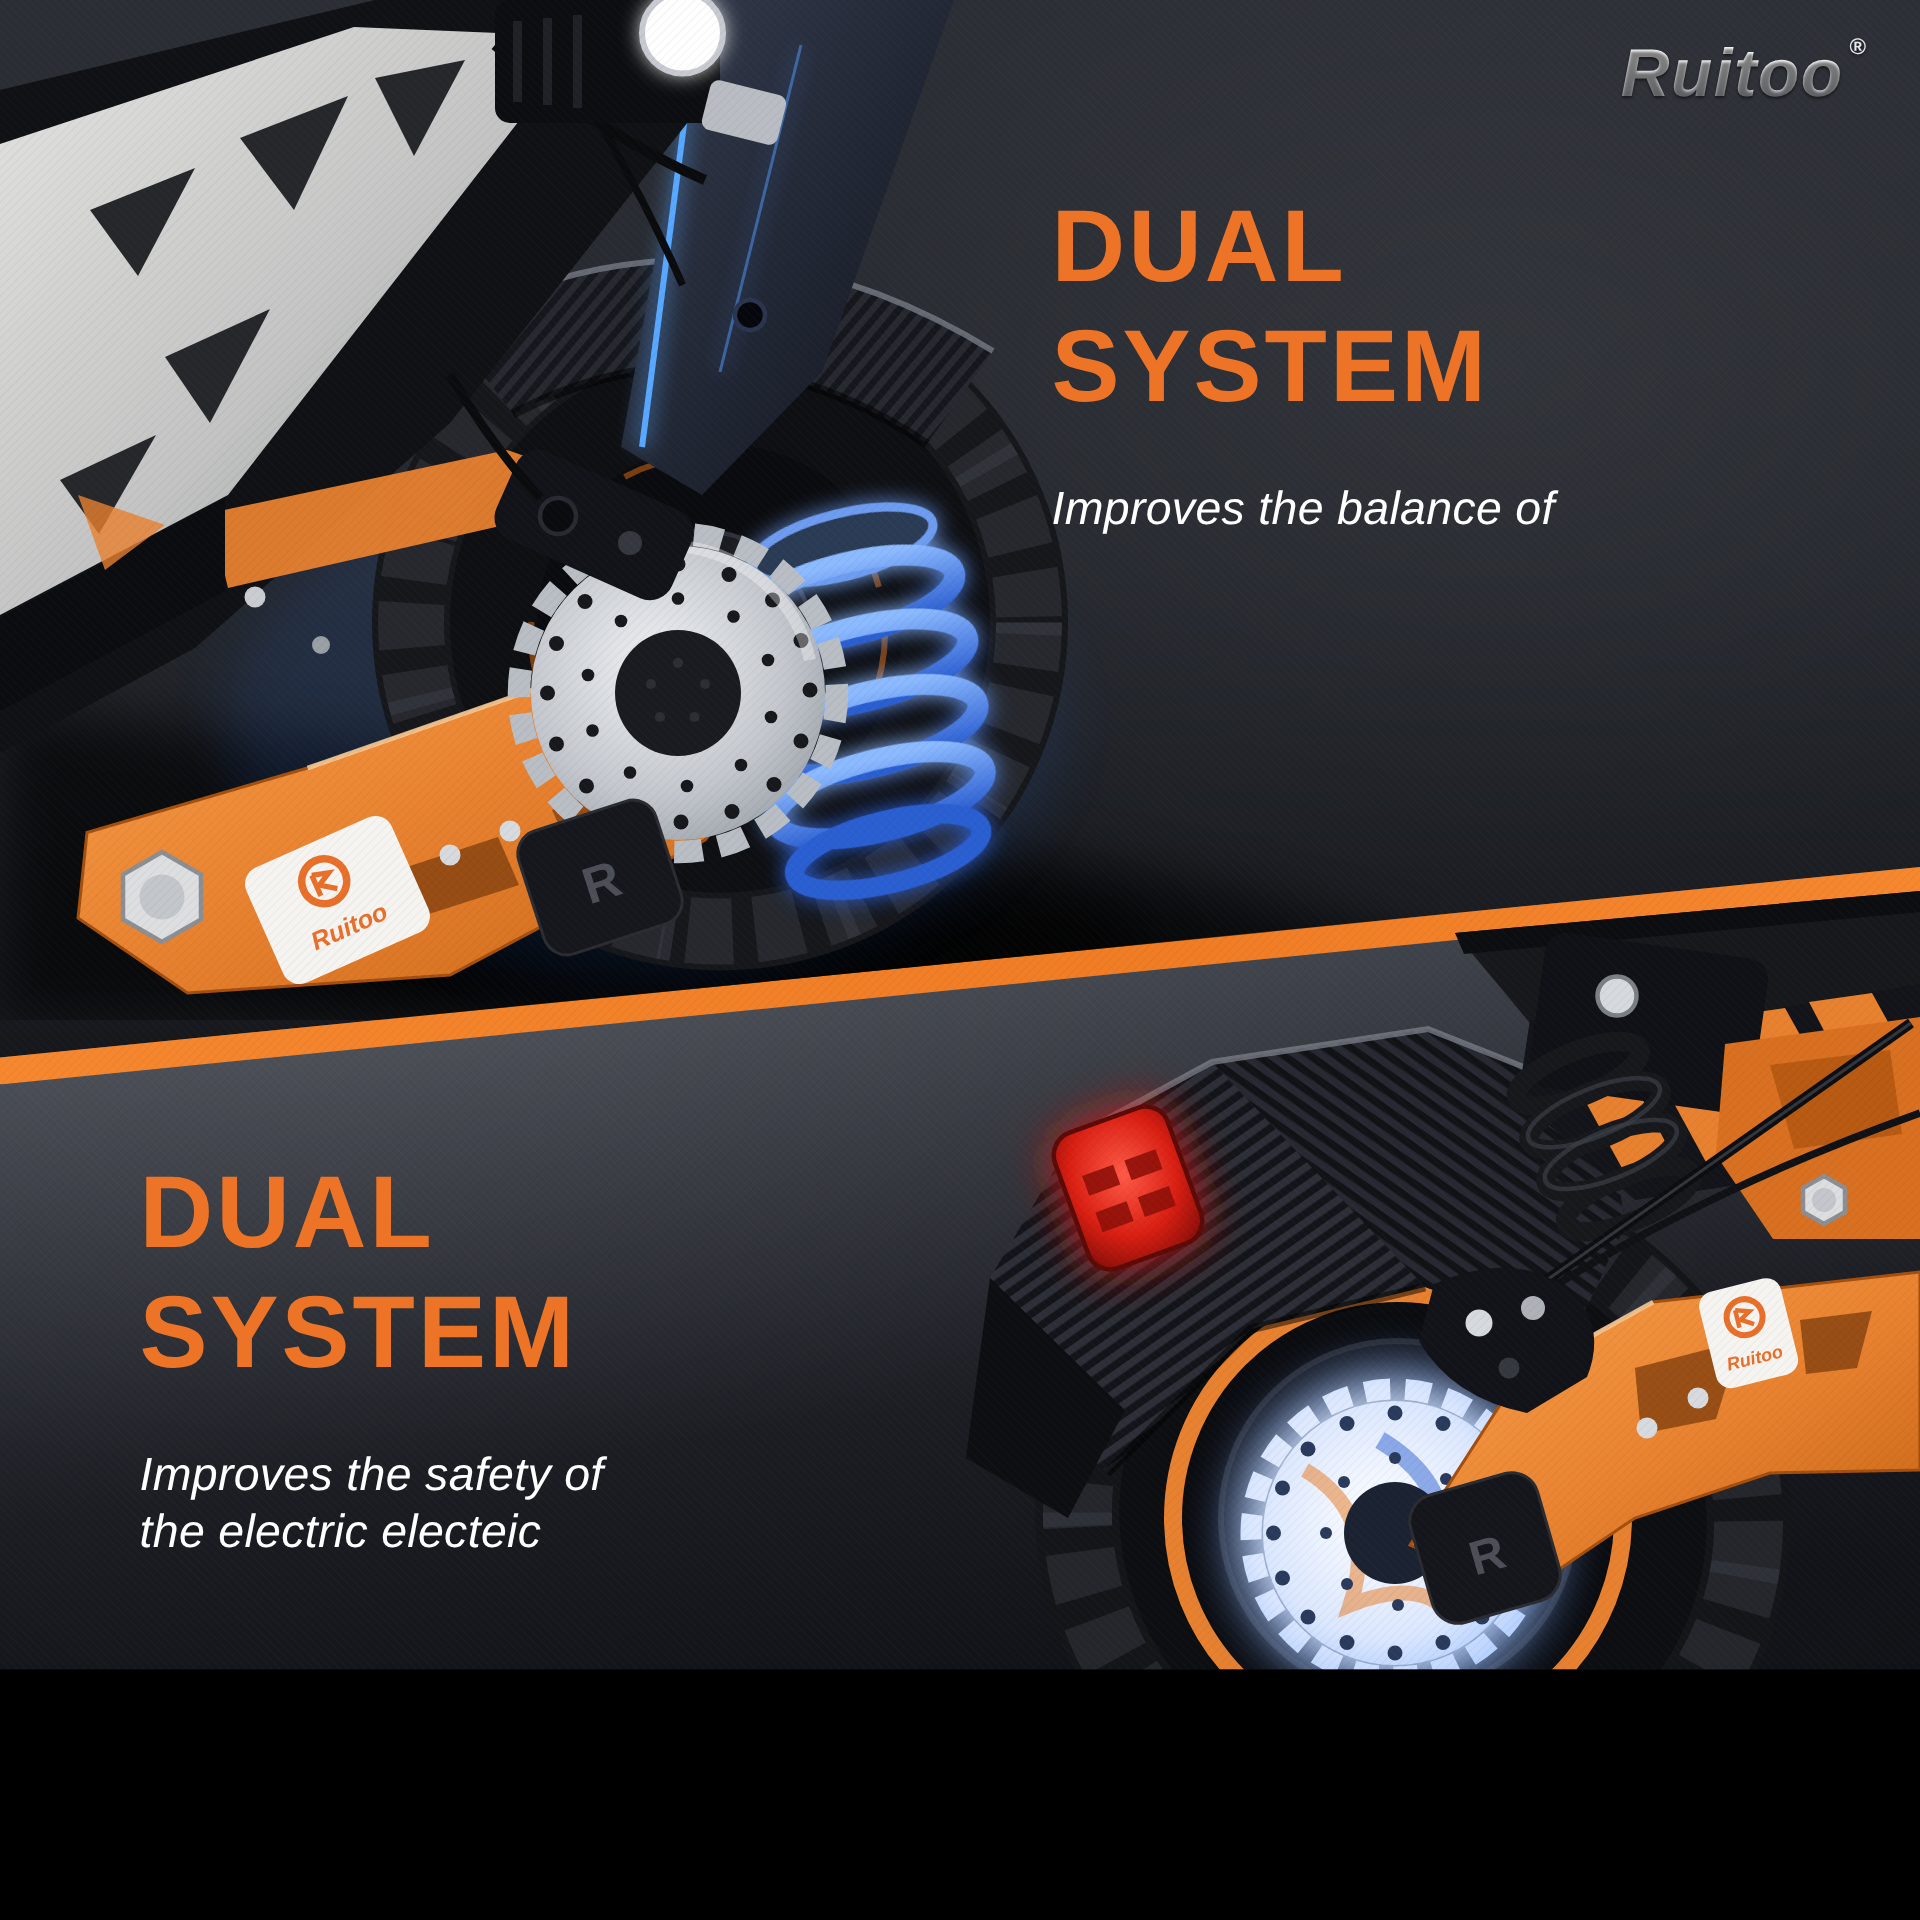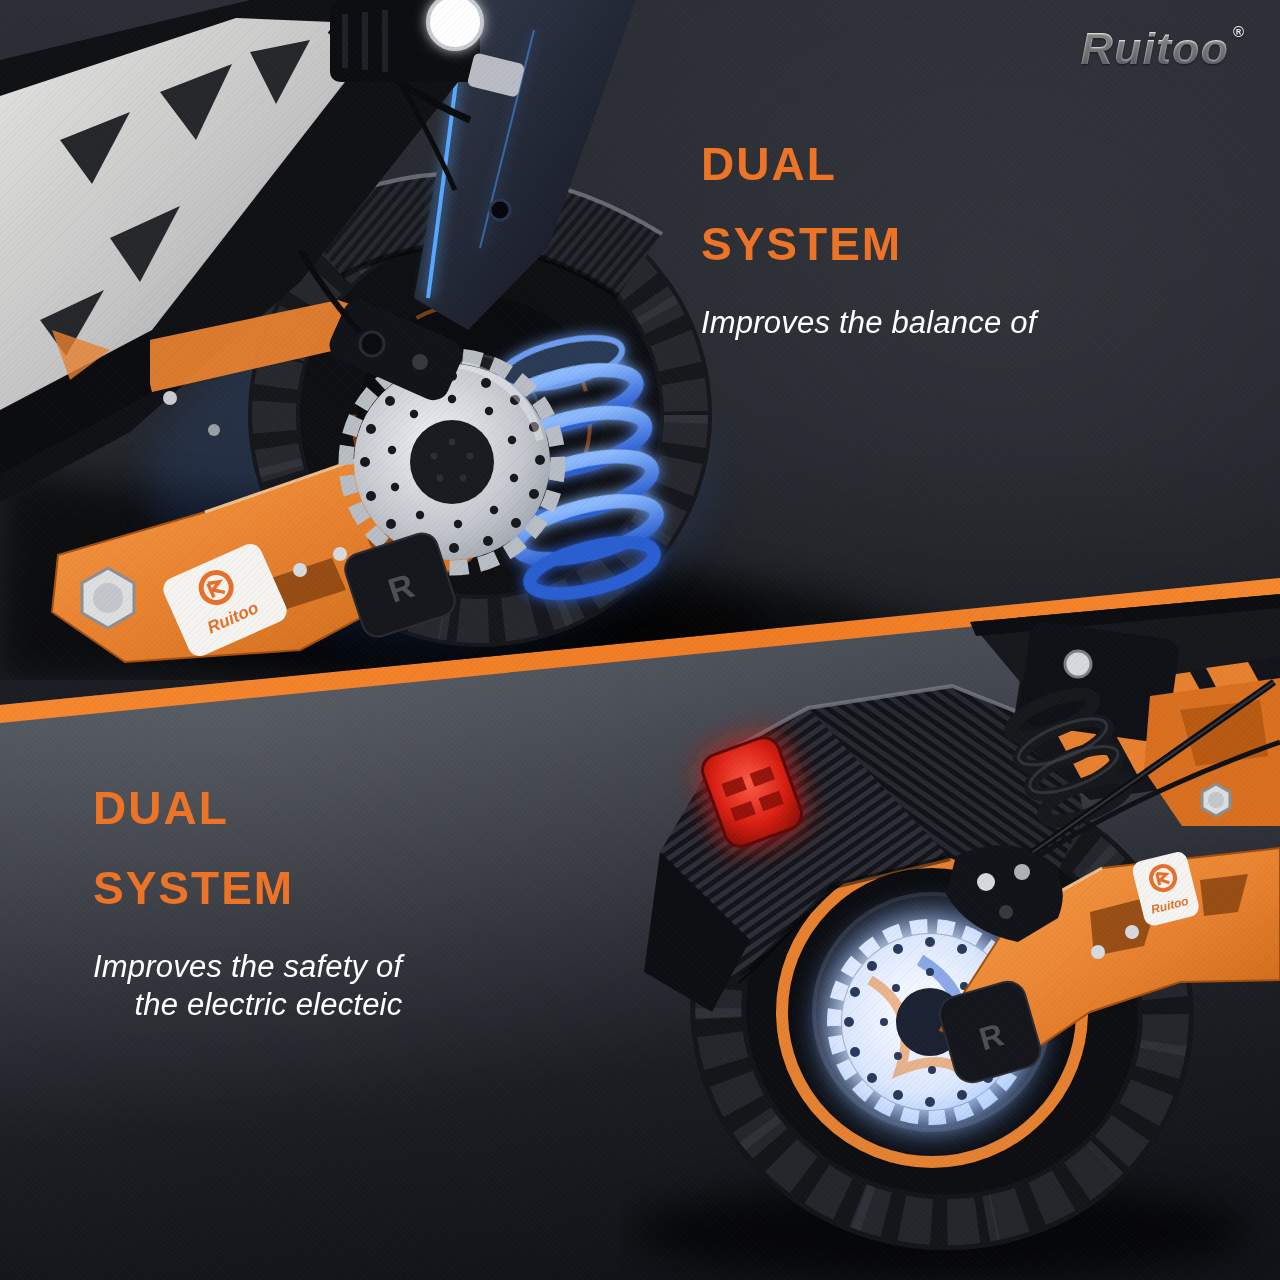--- a/index.html
+++ b/index.html
@@ -4,21 +4,21 @@
 <style>
   :root{
     --accent-orange:#ED7426;
     --stripe-orange:#F6872E;
     --text-white:#FFFFFF;
   }
   *{margin:0;padding:0;box-sizing:border-box;}
   html,body{background:#000;}
   body{font-family:"Liberation Sans",sans-serif;}
   .canvas{
-    position:relative;width:1280px;height:1280px;overflow:hidden;
+    position:relative;width:1280px;height:1113px;overflow:hidden;
     background:#17191d;
   }
   
   .bg-bottom{
     position:absolute;inset:0;z-index:1;
     background:
       radial-gradient(90% 55% at 18% 56%, rgba(255,255,255,.07), transparent 60%),
       linear-gradient(173deg,#555962 44%,#474b53 54%,#33363d 66%,#1b1d23 80%,#111318 94%);
   }
   .bg-top{
@@ -60,33 +60,33 @@
   }
   .brand-name{
     font-size:45px;font-weight:bold;letter-spacing:1px;font-style:italic;
     background:linear-gradient(180deg,#ffffff 30%,#c9cdd3 75%,#9aa0a8 100%);
     -webkit-background-clip:text;background-clip:text;color:transparent;
   }
   .brand-reg{font-size:15px;font-weight:bold;margin:-2px 0 0 4px;color:#e8eaec;}
   .copy{position:absolute;z-index:8;}
   .headline{
     color:var(--accent-orange,#ED7426);
-    font-size:46px;font-weight:bold;letter-spacing:2px;line-height:80px;
+    font-size:68px;font-weight:bold;letter-spacing:2px;line-height:80px;
     text-transform:uppercase;font-stretch:condensed;
   }
   .headline span{display:block;}
   .sub{
     color:var(--text-white,#fff);font-style:italic;font-size:31px;line-height:38px;
     letter-spacing:.2px;font-weight:normal;
   }
   .sub span{display:block;}
   .copy-top{left:701px;top:124px;}
-  .copy-top .sub{margin-top:20px;}
+  .copy-top .sub{margin-top:36px;}
   .copy-bottom{left:93px;top:768px;}
-  .copy-bottom .sub{margin-top:20px;text-align:right;}
+  .copy-bottom .sub{margin-top:36px;}
 </style>
 </head>
 <body>
 
 <div class="canvas">
 
   <div class="bg-bottom"></div>
   <div class="bg-top"></div>
   <div class="divider"></div>
 

